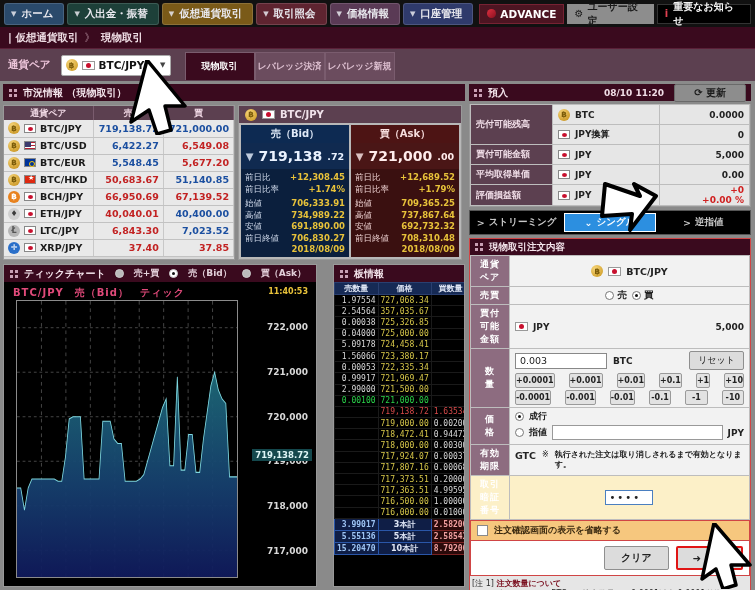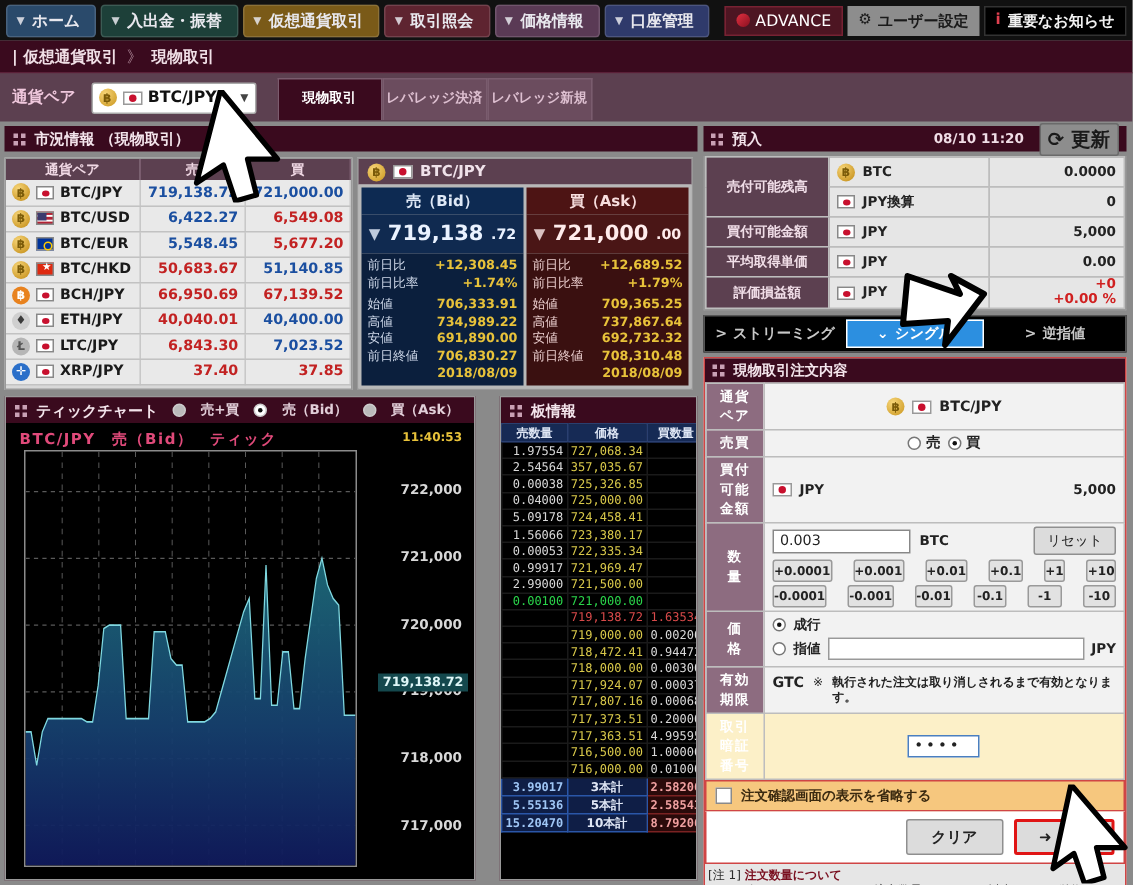--- a/index.html
+++ b/index.html
@@ -21,21 +21,21 @@
     border:1px solid rgba(255,255,255,0.14);
   }
   .navbtn .car { font-size:7px; opacity:.85; }
   .nv0 { background:#2a4a6b; }
   .nv1 { background:#1d4039; }
   .nv2 { background:#7a5a18; }
   .nv3 { background:#5e2430; }
   .nv4 { background:#5a3a55; }
   .nv5 { background:#2f3a6b; }
   .navspacer { flex:1; }
-  .adv { background:#4d1522; color:#fff; height:20px; display:flex; align-items:center; gap:4px; padding:0 7px; font-size:10.5px; font-weight:normal; border:1px solid #772233; }
+  .adv { background:#4d1522; color:#fff; height:20px; display:flex; align-items:center; gap:4px; padding:0 7px; font-size:10.5px; font-weight:bold; border:1px solid #772233; }
   .adv .dot { width:9px;height:9px;border-radius:50%;background:linear-gradient(135deg,#e03040,#8a1020); display:inline-block;}
   .usr { background:#8d8d8d; color:#1a1a1a; height:20px; display:flex; align-items:center; gap:4px; padding:0 7px; font-size:10px; font-weight:bold; }
   .news { background:#000; color:#f2f2f2; height:20px; display:flex; align-items:center; gap:5px; padding:0 7px; font-size:10px; font-weight:bold; border:1px solid #333;}
   .news .i { color:#e04050; font-weight:bold; }
 
   
   .crumb { height:22px; background:#3a0a1e; color:#f0dfe6; display:flex; align-items:center; padding:0 8px; font-size:10.5px; font-weight:bold; gap:6px; border-bottom:1px solid #5a2038;}
   .crumb .sep { color:#b08a9a; font-weight:normal; }
 
   
@@ -150,25 +150,25 @@
   .bqr { color:#d8d8d8;}
   .bqr.ask { color:#d84a4a;}
   .sumrow td { height:12px; font-weight:bold; }
   .sumrow .sl { background:#0f1e46; color:#9fc6f5; border:1px solid #2a56a8;}
   .sumrow .sm { background:#0f1e46; color:#dfe6f5; text-align:center; border:1px solid #2a56a8; font-family:"DejaVu Sans","Liberation Sans",sans-serif; font-size:8px;}
   .sumrow .sr { background:#2a0a0a; color:#f0a0a0; border:1px solid #7a2222;}
 
   
   .dephead { background:#3a0a1e; color:#f3e4eb; height:17px; display:flex; align-items:center; padding:0 5px; gap:5px; font-size:10px; font-weight:bold;}
   .dephead .time { margin-left:auto; font-size:9px; color:#f0dde6; }
-  .refresh { background:#8d8d8d; color:#1a1a1a; font-size:13px; font-weight:bold; padding:1px 5px; border:1px solid #6a6a6a; border-radius:2px; margin-left:5px;}
+  .refresh { background:#8d8d8d; color:#1a1a1a; font-size:10px; font-weight:bold; padding:1px 19px; border:1px solid #6a6a6a; border-radius:2px; margin-left:5px;}
   .deptbl { border:1px solid #999; border-top:none;}
   .deptbl table { width:100%; border-collapse:collapse; font-size:9px;}
   .deptbl td { border:1px solid #bdbdbd; height:20px; padding:0 5px; background:#e6e6e6;}
-  .deptbl td.lbl { background:#5c4050; color:#f0dde7; font-weight:bold; width:82px; text-align:center; font-size:9px;}
+  .deptbl td.lbl { background:#5c4050; color:#f0dde7; font-weight:bold; width:82px; font-size:9px;}
   .deptbl td.cur { font-weight:bold; color:#222; }
   .deptbl td.val { text-align:right; font-weight:bold; color:#222;}
   .curcell { display:flex; align-items:center; gap:5px;}
   .posval { color:#d02020; font-weight:bold;}
 
   
   .otabs { display:flex; gap:3px; background:#000; padding:2px; border:1px solid #555;}
   .otab { flex:1; height:19px; display:flex; align-items:center; justify-content:center; gap:4px; font-size:9.5px; font-weight:bold; color:#c8c8c8; background:#000;}
   .otab.on { background:#2c8fe0; color:#fff; border:1px solid #fff;}
 

